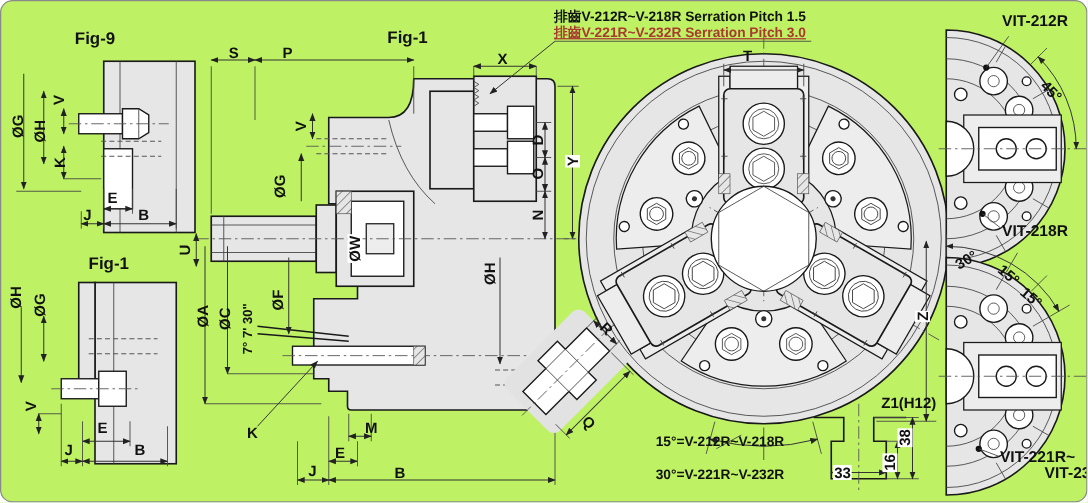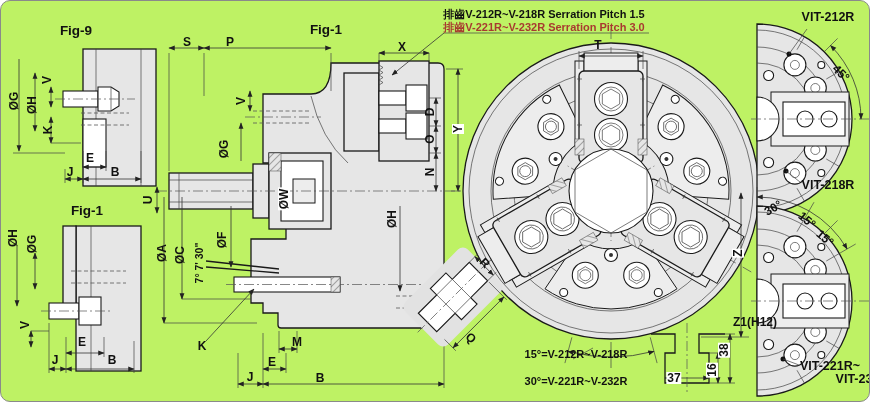--- a/index.html
+++ b/index.html
@@ -304,21 +304,21 @@
   <line class="tn" x1="804" y1="216.8" x2="813" y2="201.2"></line>
   <line class="tn" x1="823.9" y1="232.1" x2="836.6" y2="219.4"></line>
   <line class="tn" x1="839.1" y1="252" x2="854.7" y2="243"></line>
   <path class="dim" d="M756,196 A104,104 0 0 1 846.1,248" marker-start="url(#ar)" marker-end="url(#ar)"></path>
   <circle cx="782" cy="358" r="2.5" fill="#111"></circle>
   <line class="tn" x1="782" y1="358" x2="798" y2="364"></line>
 </g>
 </svg>
 
 <span class="lbl note" style="left:543px;top:13px">排齒V-212R~V-218R Serration Pitch 1.5</span>
-<span class="lbl note red" style="left:543px;top:26px;">排齒V-221R~V-232R Serration Pitch 3.0</span>
+<span class="lbl note red" style="left:543px;top:26px;text-decoration:underline">排齒V-221R~V-232R Serration Pitch 3.0</span>
 
 <span class="lbl title" style="left:75px;top:30px">Fig-9</span>
 <span class="lbl title" style="left:86px;top:210px">Fig-1</span>
 <span class="lbl title" style="left:325px;top:29px">Fig-1</span>
 
 <span class="lbl r90" style="left:13px;top:100px">ØG</span>
 <span class="lbl r90" style="left:31px;top:104px">ØH</span>
 <span class="lbl r90" style="left:46px;top:79px">V</span>
 <span class="lbl r90" style="left:47px;top:129px">K</span>
 <span class="lbl" style="left:89px;top:157px">E</span>
@@ -354,22 +354,22 @@
 <span class="lbl" style="left:249px;top:376px">J</span>
 <span class="lbl" style="left:319px;top:377px">B</span>
 
 <span class="lbl" style="left:597px;top:44px">T</span>
 <span class="lbl r90 bg" style="left:737px;top:252px">Z</span>
 <span class="lbl r45" style="left:484px;top:262px">R</span>
 <span class="lbl r45" style="left:470px;top:337px">Q</span>
 <span class="lbl note" style="left:575px;top:353px">15°=V-212R~V-218R</span>
 <span class="lbl note" style="left:575px;top:380px">30°=V-221R~V-232R</span>
 
-<span class="lbl" style="left:754px;top:321px">Z1(H12)</span>
-<span class="lbl bg" style="left:673px;top:377px">37</span>
+<span class="lbl" style="left:726px;top:321px">Z1(H12)</span>
+<span class="lbl bg" style="left:673px;top:377px">33</span>
 <span class="lbl r90 bg" style="left:711px;top:369px">16</span>
 <span class="lbl r90 bg" style="left:723px;top:349px">38</span>
 
 <span class="lbl big" style="left:827px;top:16px">VIT-212R</span>
 <span class="lbl r45" style="left:840px;top:72px">45°</span>
 <span class="lbl big" style="left:827px;top:184px">VIT-218R</span>
 <span class="lbl rn30" style="left:772px;top:207px">30°</span>
 <span class="lbl r40" style="left:806px;top:219px">15°</span>
 <span class="lbl r40" style="left:824px;top:237px">15°</span>
 <span class="lbl big" style="left:829px;top:365px">VIT-221R~</span>

